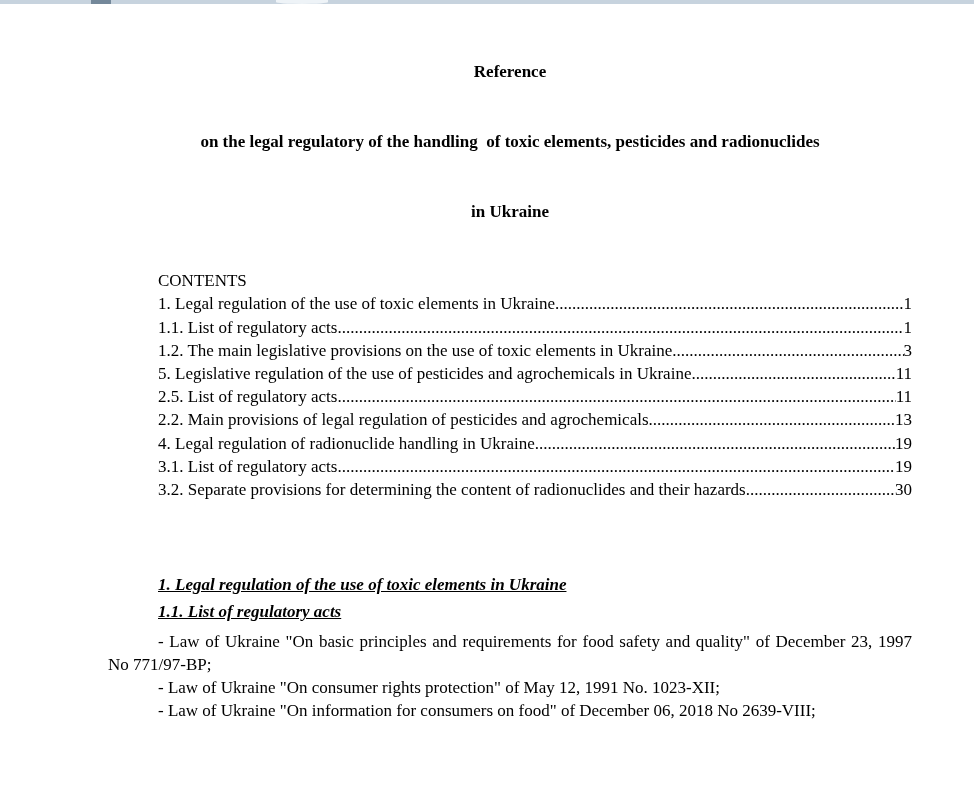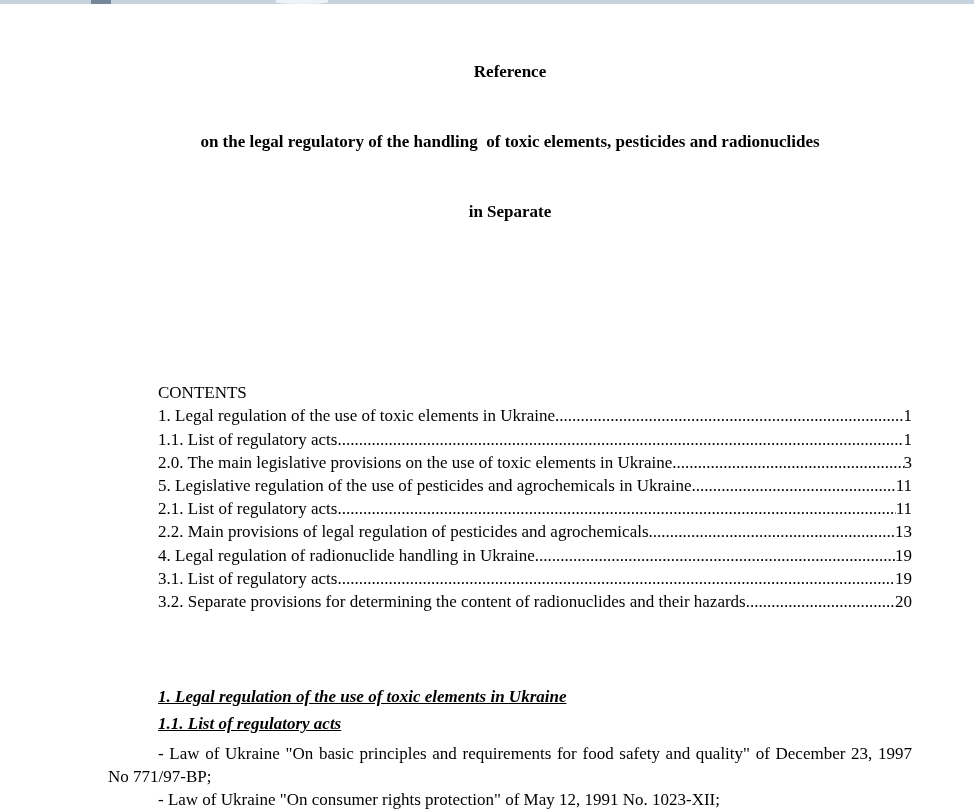--- a/index.html
+++ b/index.html
@@ -48,21 +48,20 @@
     overflow: hidden;
   }
 
   .doc-title {
     text-align: center;
     font-weight: bold;
     white-space: pre-wrap;
   }
 
   .toc {
-    margin-top: 112px;
     margin-left: 50px;
   }
   .toc-heading { }
   .toc-row {
     display: flex;
     align-items: baseline;
   }
   .toc-label {
     white-space: nowrap;
     flex: 0 0 auto;
@@ -108,48 +107,48 @@
 <div class="top-strip">
   <div class="strip-dark"></div>
   <div class="strip-light"></div>
 </div>
 
 <div class="page">
 
   <div class="doc-title">
     <div>Reference</div>
     <div>on the legal regulatory of the handling  of toxic elements, pesticides and radionuclides</div>
-    <div>in Separate</div>
+    <div>in Ukraine</div>
   </div>
 
   <div class="toc">
     <div class="toc-heading">CONTENTS</div>
 
     <div class="toc-row">
       <span class="toc-label">1. Legal regulation of the use of toxic elements in Ukraine</span>
       <span class="toc-leader"></span>
       <span class="toc-page">1</span>
     </div>
     <div class="toc-row">
       <span class="toc-label">1.1. List of regulatory acts</span>
       <span class="toc-leader"></span>
       <span class="toc-page">1</span>
     </div>
     <div class="toc-row">
-      <span class="toc-label">2.0. The main legislative provisions on the use of toxic elements in Ukraine</span>
+      <span class="toc-label">1.2. The main legislative provisions on the use of toxic elements in Ukraine</span>
       <span class="toc-leader"></span>
       <span class="toc-page">3</span>
     </div>
     <div class="toc-row">
       <span class="toc-label">5. Legislative regulation of the use of pesticides and agrochemicals in Ukraine</span>
       <span class="toc-leader"></span>
       <span class="toc-page">11</span>
     </div>
     <div class="toc-row">
-      <span class="toc-label">2.1. List of regulatory acts</span>
+      <span class="toc-label">2.5. List of regulatory acts</span>
       <span class="toc-leader"></span>
       <span class="toc-page">11</span>
     </div>
     <div class="toc-row">
       <span class="toc-label">2.2. Main provisions of legal regulation of pesticides and agrochemicals</span>
       <span class="toc-leader"></span>
       <span class="toc-page">13</span>
     </div>
     <div class="toc-row">
       <span class="toc-label">4. Legal regulation of radionuclide handling in Ukraine</span>
@@ -157,21 +156,21 @@
       <span class="toc-page">19</span>
     </div>
     <div class="toc-row">
       <span class="toc-label">3.1. List of regulatory acts</span>
       <span class="toc-leader"></span>
       <span class="toc-page">19</span>
     </div>
     <div class="toc-row">
       <span class="toc-label">3.2. Separate provisions for determining the content of radionuclides and their hazards</span>
       <span class="toc-leader"></span>
-      <span class="toc-page">20</span>
+      <span class="toc-page">30</span>
     </div>
   </div>
 
   <div class="section-block">
     <div class="sec-heading">1. Legal regulation of the use of toxic elements in Ukraine</div>
     <div class="sec-heading">1.1. List of regulatory acts</div>
 
     <div class="body-text">
       <p>- Law of Ukraine "On basic principles and requirements for food safety and quality" of December 23, 1997 No 771/97-BP;</p>
       <p>- Law of Ukraine "On consumer rights protection" of May 12, 1991 No. 1023-XII;</p>

